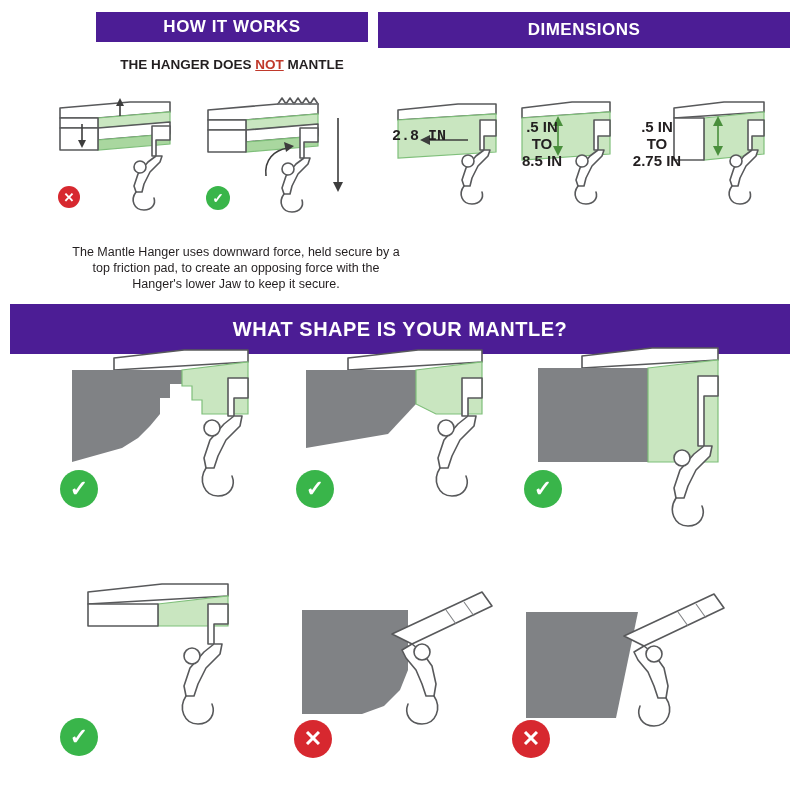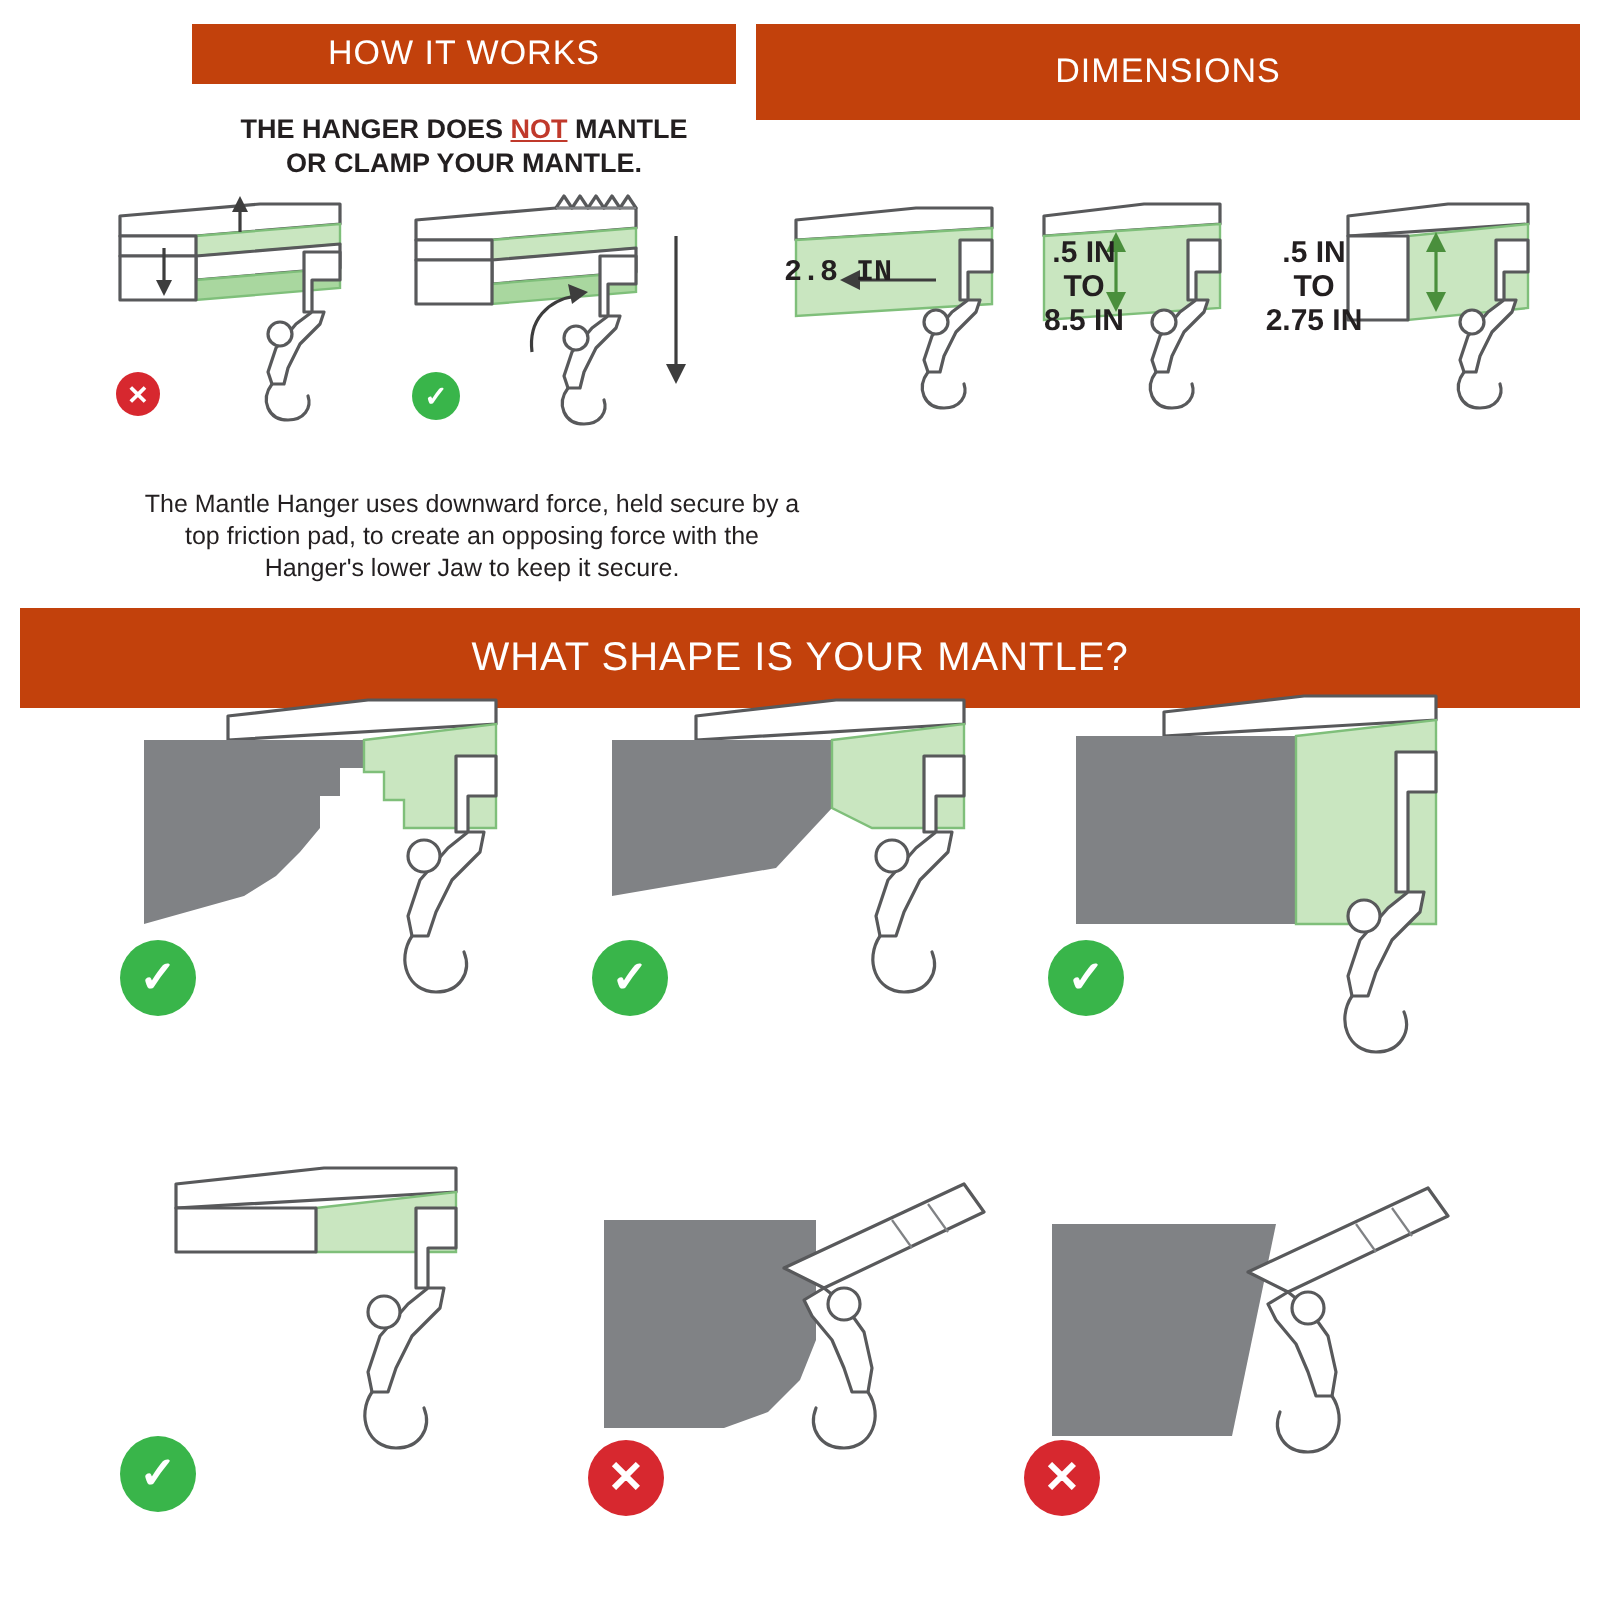--- a/index.html
+++ b/index.html
@@ -17,34 +17,34 @@
   }
   .page {
     position: relative;
     width: 800px;
     height: 800px;
   }
 
   
   .bar {
     position: absolute;
-    background: #c2410c;
+    background: #4c1d95;
     color: #ffffff;
     display: flex;
     align-items: center;
     justify-content: center;
-    font-weight: normal;
+    font-weight: bold;
     letter-spacing: 0.5px;
   }
   #bar-how {
     left: 96px; top: 12px; width: 272px; height: 30px;
     font-size: 17px;
   }
   #bar-dim {
-    left: 378px; top: 12px; width: 412px; height: 48px;
+    left: 378px; top: 12px; width: 412px; height: 36px;
     font-size: 17px;
   }
   #bar-shape {
     left: 10px; top: 304px; width: 780px; height: 50px;
     font-size: 20px;
   }
 
   
   #how-title {
     position: absolute;
@@ -112,21 +112,20 @@
 </style>
 </head>
 <body>
 
 <div class="page">
 
   <div class="bar" id="bar-how">HOW IT WORKS</div>
 
   <div id="how-title">
     <span>THE HANGER DOES </span><span class="not">NOT</span><span> MANTLE</span><br>
-    <span>OR CLAMP YOUR MANTLE.</span>
   </div>
 
   <svg class="fig" id="fig-how-bad" style="left:52px; top:96px;" width="150" height="125" viewBox="0 0 150 125">
 
     <polygon class="wht" points="8,12 78,6 118,6 118,16 46,22 8,22"></polygon>
     <polygon class="grn" points="46,22 118,16 118,26 46,32"></polygon>
     <polygon class="wht" points="8,22 46,22 46,32 8,32"></polygon>
     <polygon class="wht" points="46,32 118,26 118,38 46,44"></polygon>
     <polygon class="grn-d" points="46,44 118,38 118,48 46,54"></polygon>
     <polygon class="wht" points="8,32 46,32 46,54 8,54"></polygon>

